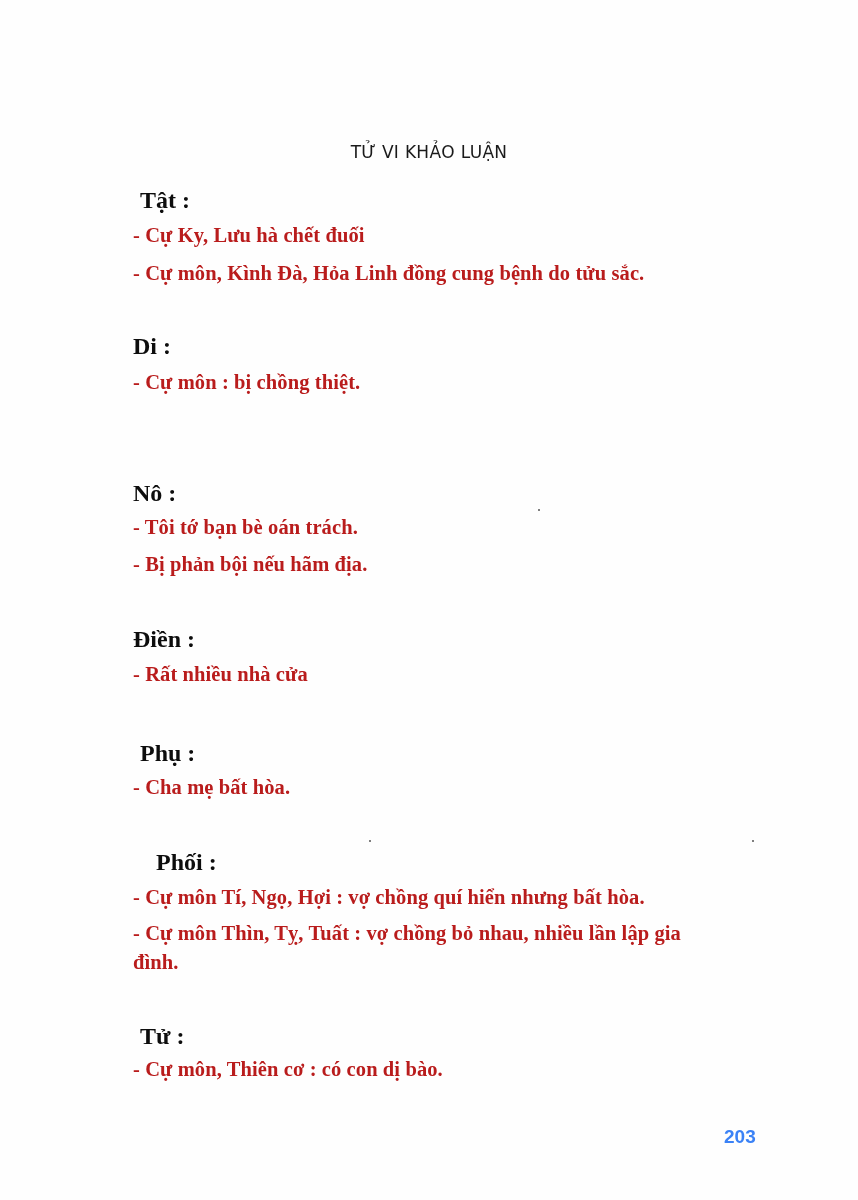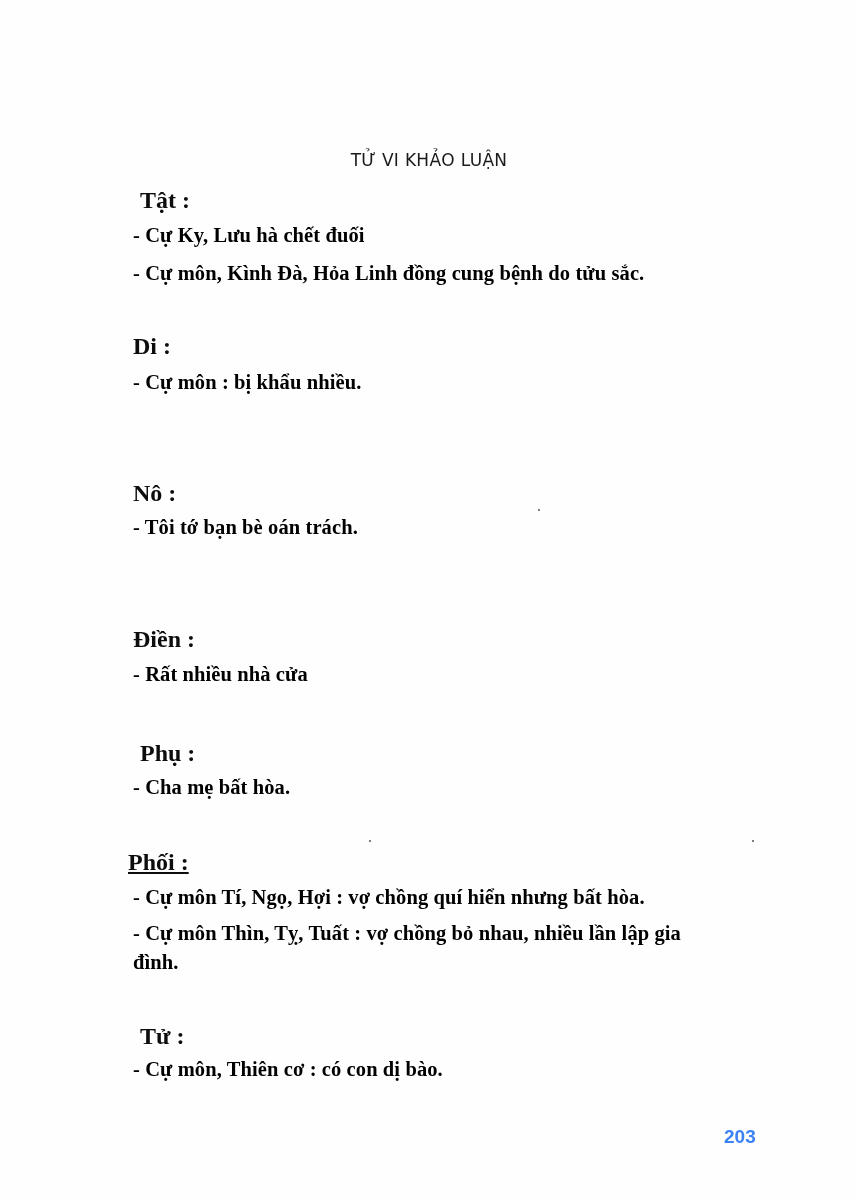--- a/index.html
+++ b/index.html
@@ -16,21 +16,21 @@
     }
     .page {
       position: absolute;
       left: 0; top: 0;
       width: 858px;
       height: 1200px;
       background: #fefefe;
     }
     .running-head {
       position: absolute;
-      top: 150px;
+      top: 142px;
       left: 0;
       width: 858px;
       text-align: center;
       font-family: "DejaVu Sans", sans-serif;
       font-size: 17px;
       letter-spacing: 0.3px;
       color: #1a1a1a;
     }
     .heading {
       position: absolute;
@@ -38,21 +38,21 @@
       font-weight: bold;
       font-size: 24px;
       color: #0d0d0d;
       white-space: nowrap;
     }
     .line {
       position: absolute;
       font-family: "Liberation Serif", serif;
       font-size: 20.5px;
       font-weight: bold;
-      color: #000000;
+      color: #b91c1c;
       white-space: nowrap;
       letter-spacing: 0.1px;
     }
     .page-number {
       position: absolute;
       top: 1126px;
       left: 724px;
       font-family: "Liberation Sans", sans-serif;
       font-size: 19px;
       font-weight: bold;
@@ -71,32 +71,33 @@
 
 <div class="page">
 
   <div class="running-head">TỬ VI KHẢO LUẬN</div>
 
   <div class="heading" style="top:187px;left:140px;">Tật :</div>
   <div class="line" style="top:224px;left:133px;">- Cự Ky, Lưu hà chết đuối</div>
   <div class="line" style="top:262px;left:133px;">- Cự môn, Kình Đà, Hỏa Linh đồng cung bệnh do tửu sắc.</div>
 
   <div class="heading" style="top:333px;left:133px;">Di :</div>
-  <div class="line" style="top:371px;left:133px;">- Cự môn : bị khẩu nhiều.</div>
+  <div class="line" style="top:371px;left:133px;">- Cự môn : bị chồng thiệt.</div>
 
   <div class="heading" style="top:480px;left:133px;">Nô :</div>
   <div class="line" style="top:516px;left:133px;">- Tôi tớ bạn bè oán trách.</div>
+  <div class="line" style="top:553px;left:133px;">- Bị phản bội nếu hãm địa.</div>
 
   <div class="heading" style="top:626px;left:133px;">Điền :</div>
   <div class="line" style="top:663px;left:133px;">- Rất nhiều nhà cửa</div>
 
   <div class="heading" style="top:740px;left:140px;">Phụ :</div>
   <div class="line" style="top:776px;left:133px;">- Cha mẹ bất hòa.</div>
 
-  <div class="heading" style="top:849px;left:128px;text-decoration:underline;">Phối :</div>
+  <div class="heading" style="top:849px;left:156px;">Phối :</div>
   <div class="line" style="top:886px;left:133px;">- Cự môn Tí, Ngọ, Hợi : vợ chồng quí hiển nhưng bất hòa.</div>
   <div class="line" style="top:922px;left:133px;">- Cự môn Thìn, Tỵ, Tuất : vợ chồng bỏ nhau, nhiều lần lập gia</div>
   <div class="line" style="top:951px;left:133px;">đình.</div>
 
   <div class="heading" style="top:1023px;left:140px;">Tử :</div>
   <div class="line" style="top:1058px;left:133px;">- Cự môn, Thiên cơ : có con dị bào.</div>
 
   <div class="page-number">203</div>
 
   <div class="speck" style="top:509px;left:538px;"></div>

